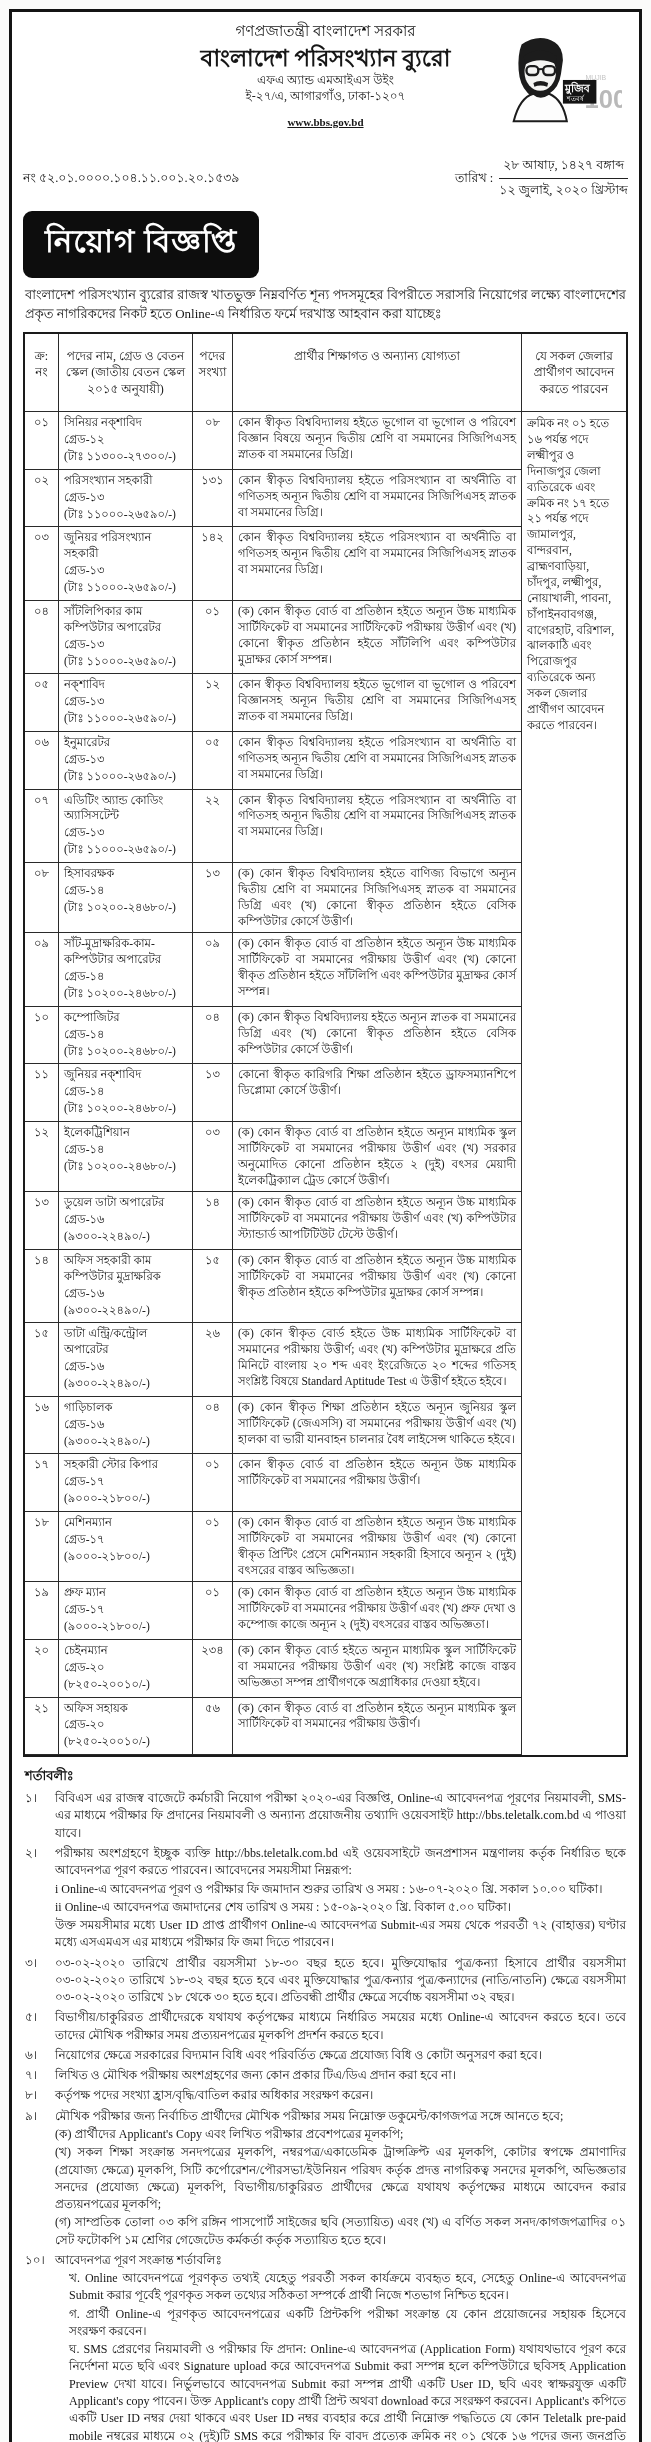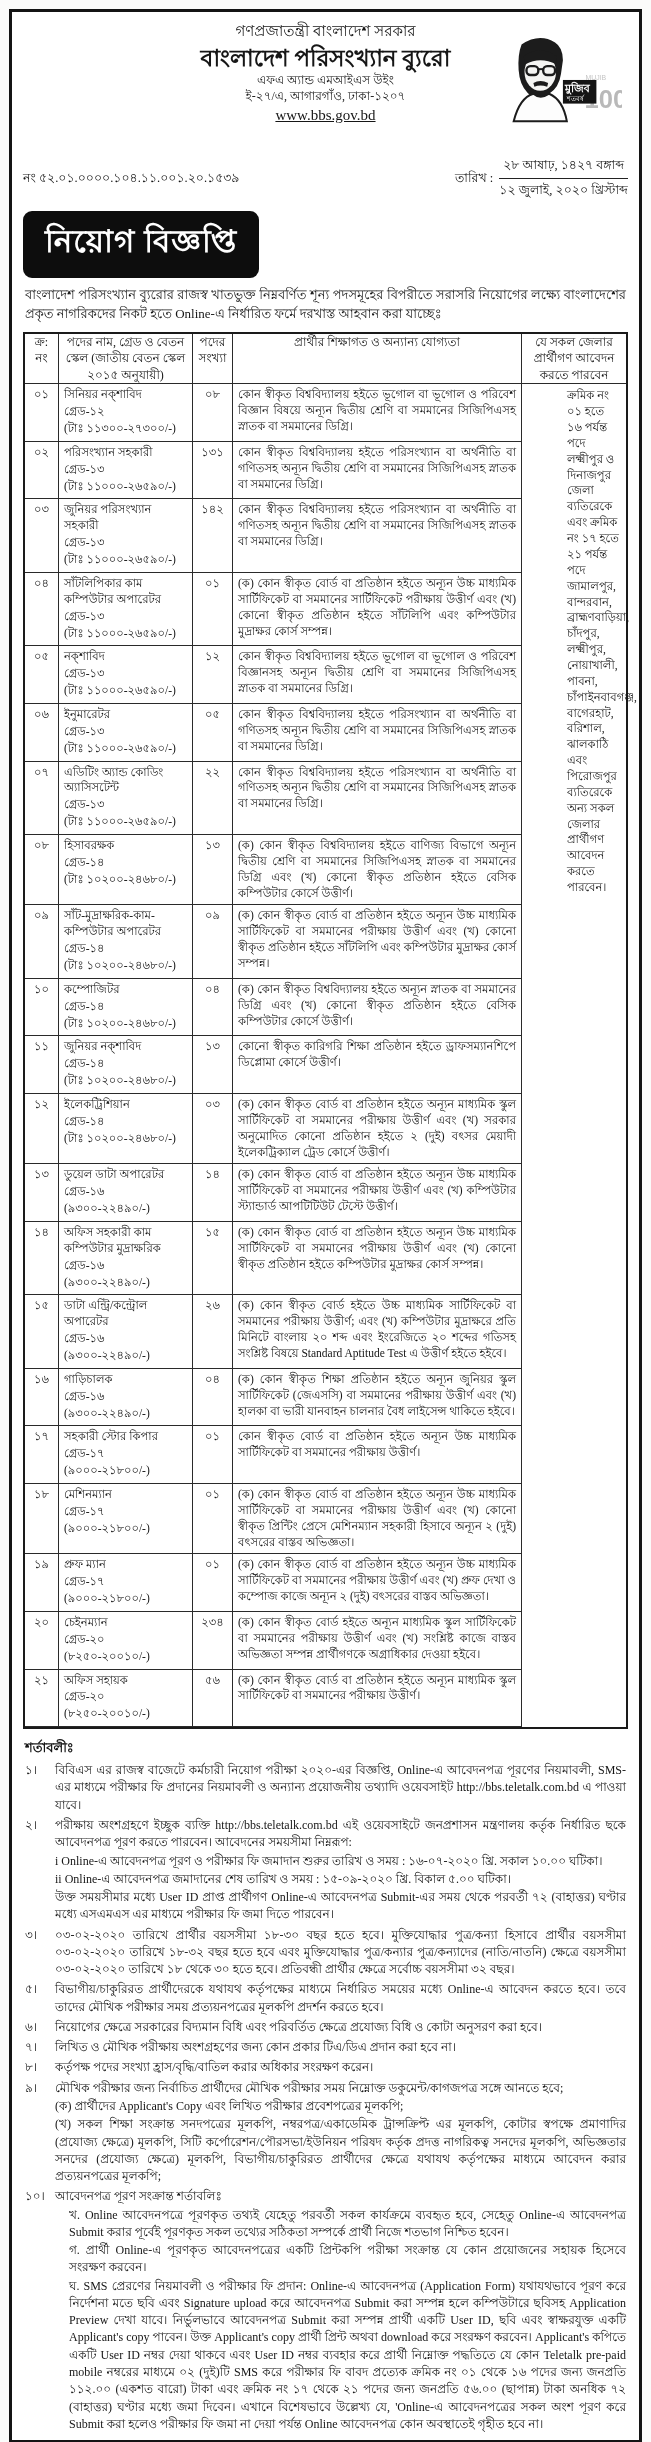--- a/index.html
+++ b/index.html
@@ -5,37 +5,37 @@
   html,body{margin:0;padding:0;background:#f4f4f2;}
   .page{width:651px;min-height:2442px;background:#fbfbfa;box-sizing:border-box;padding:9px 9px 6px;font-family:"Liberation Serif","DejaVu Serif",serif;color:#161616;}
   .doc{border:3px solid #141414;background:#fff;box-sizing:border-box;min-height:2415px;padding:10px 11px 6px;position:relative;}
 
   
   .hdr{position:relative;min-height:128px;}
   .hdr-center{width:72%;margin:0 0 0 14%;text-align:center;line-height:1.3;}
   .gov-line{font-size:15px;}
   .org-name{font-size:23px;font-weight:bold;margin-top:2px;}
   .wing,.building,.address{font-size:12px;font-weight:normal;}
-  .website{font-size:15px;font-weight:normal;text-decoration:underline;margin-top:1px;}
+  .website{font-size:11px;font-weight:bold;text-decoration:underline;margin-top:10px;}
   .logo{position:absolute;right:6px;top:8px;width:128px;height:96px;}
   .memo-row{display:flex;justify-content:space-between;align-items:center;margin-top:6px;font-size:12.5px;}
   .date-block{display:flex;align-items:center;gap:6px;}
   .date-stack{text-align:center;font-size:12.5px;}
   .date-top{border-bottom:1px solid #222;padding:0 4px 2px;}
   .date-bot{padding-top:2px;}
 
   
   .title-wrap{text-align:left;margin:10px 0 8px;}
   .title-box{display:inline-block;background:#0d0d0d;color:#fff;font-size:31px;font-weight:bold;padding:6px 22px 9px;border-radius:9px;letter-spacing:1px;}
 
   .intro{font-size:13px;line-height:1.45;text-align:justify;margin:2px 2px 8px;}
 
   
   .jobs-grid{display:grid;grid-template-columns:34px 134px 40px 1fr 104px;border:2px solid #1a1a1a;font-size:11.5px;line-height:1.38;}
-  .jobs-grid .hcell{border-right:1px solid #2a2a2a;border-bottom:1px solid #2a2a2a;text-align:center;padding:0 3px;font-size:12px;}
+  .jobs-grid .hcell{border-right:1px solid #2a2a2a;border-bottom:1px solid #2a2a2a;text-align:center;padding:14px 3px;font-size:12px;}
   .jobs-grid .hcell:nth-child(5){border-right:none;}
   .cell{border-right:1px solid #2a2a2a;border-bottom:1px solid #2a2a2a;padding:3px 5px;}
   .c-sl{text-align:center;}
   .c-qual{text-align:justify;}
   .c-count{text-align:center;}
   .district-cell{border-bottom:none;border-right:none;padding:4px 5px;text-align:left;}
   .c-name div{margin-bottom:1px;}
 
   
   .cond-heading{font-weight:bold;font-size:13px;margin:9px 2px 3px;}
@@ -98,21 +98,21 @@
 
     <p class="intro">বাংলাদেশ পরিসংখ্যান ব্যুরোর রাজস্ব খাতভুক্ত নিম্নবর্ণিত শূন্য পদসমূহের বিপরীতে সরাসরি নিয়োগের লক্ষ্যে বাংলাদেশের প্রকৃত নাগরিকদের নিকট হতে Online-এ নির্ধারিত ফর্মে দরখাস্ত আহবান করা যাচ্ছেঃ</p>
 
     <div class="jobs-grid">
       <div class="hcell">ক্র: নং</div>
       <div class="hcell">পদের নাম, গ্রেড ও বেতন স্কেল (জাতীয় বেতন স্কেল ২০১৫ অনুযায়ী)</div>
       <div class="hcell">পদের সংখ্যা</div>
       <div class="hcell">প্রার্থীর শিক্ষাগত ও অন্যান্য যোগ্যতা</div>
       <div class="hcell">যে সকল জেলার প্রার্থীগণ আবেদন করতে পারবেন</div>
 
-      <div class="cell district-cell" id="district-cell" style="grid-area: 2 / 5 / span 21; margin-left: 40px;">ক্রমিক নং ০১ হতে ১৬ পর্যন্ত পদে লক্ষ্মীপুর ও দিনাজপুর জেলা ব্যতিরেকে এবং ক্রমিক নং ১৭ হতে ২১ পর্যন্ত পদে জামালপুর, বান্দরবান, ব্রাহ্মণবাড়িয়া, চাঁদপুর, লক্ষ্মীপুর, নোয়াখালী, পাবনা, চাঁপাইনবাবগঞ্জ, বাগেরহাট, বরিশাল, ঝালকাঠি এবং পিরোজপুর ব্যতিরেকে অন্য সকল জেলার প্রার্থীগণ আবেদন করতে পারবেন।</div>
+      <div class="cell district-cell" id="district-cell" style="grid-area: 2 / 5 / span 21;">ক্রমিক নং ০১ হতে ১৬ পর্যন্ত পদে লক্ষ্মীপুর ও দিনাজপুর জেলা ব্যতিরেকে এবং ক্রমিক নং ১৭ হতে ২১ পর্যন্ত পদে জামালপুর, বান্দরবান, ব্রাহ্মণবাড়িয়া, চাঁদপুর, লক্ষ্মীপুর, নোয়াখালী, পাবনা, চাঁপাইনবাবগঞ্জ, বাগেরহাট, বরিশাল, ঝালকাঠি এবং পিরোজপুর ব্যতিরেকে অন্য সকল জেলার প্রার্থীগণ আবেদন করতে পারবেন।</div>
 
         <div class="cell c-sl" style="grid-area: 2 / 1;">০১</div>
         <div class="cell c-name" style="grid-area: 2 / 2;">
           <div>সিনিয়র নক্শাবিদ</div>
           <div>গ্রেড-১২</div>
           <div>(টাঃ ১১৩০০-২৭৩০০/-)</div>
         </div>
         <div class="cell c-count" style="grid-area: 2 / 3;">০৮</div>
         <div class="cell c-qual" style="grid-area: 2 / 4;">কোন স্বীকৃত বিশ্ববিদ্যালয় হইতে ভূগোল বা ভূগোল ও পরিবেশ বিজ্ঞান বিষয়ে অন্যূন দ্বিতীয় শ্রেণি বা সমমানের সিজিপিএসহ স্নাতক বা সমমানের ডিগ্রি।</div>
 
@@ -337,20 +337,21 @@
         <div class="cond-no">৮।</div>
         <div class="cond-body">
           <div class="ln ind0">কর্তৃপক্ষ পদের সংখ্যা হ্রাস/বৃদ্ধি/বাতিল করার অধিকার সংরক্ষণ করেন।</div>
         </div>
 
         <div class="cond-no">৯।</div>
         <div class="cond-body">
           <div class="ln ind0">মৌখিক পরীক্ষার জন্য নির্বাচিত প্রার্থীদের মৌখিক পরীক্ষার সময় নিম্নোক্ত ডকুমেন্ট/কাগজপত্র সঙ্গে আনতে হবে;</div>
           <div class="ln ind0">(ক) প্রার্থীদের Applicant's Copy এবং লিখিত পরীক্ষার প্রবেশপত্রের মূলকপি;</div>
           <div class="ln ind0">(খ) সকল শিক্ষা সংক্রান্ত সনদপত্রের মূলকপি, নম্বরপত্র/একাডেমিক ট্রান্সক্রিপ্ট এর মূলকপি, কোটার স্বপক্ষে প্রমাণাদির (প্রযোজ্য ক্ষেত্রে) মূলকপি, সিটি কর্পোরেশন/পৌরসভা/ইউনিয়ন পরিষদ কর্তৃক প্রদত্ত নাগরিকত্ব সনদের মূলকপি, অভিজ্ঞতার সনদের (প্রযোজ্য ক্ষেত্রে) মূলকপি, বিভাগীয়/চাকুরিরত প্রার্থীদের ক্ষেত্রে যথাযথ কর্তৃপক্ষের মাধ্যমে আবেদন করার প্রত্যয়নপত্রের মূলকপি;</div>
+          <div class="ln ind0">(গ) সাম্প্রতিক তোলা ০৩ কপি রঙ্গিন পাসপোর্ট সাইজের ছবি (সত্যায়িত) এবং (খ) এ বর্ণিত সকল সনদ/কাগজপত্রাদির ০১ সেট ফটোকপি ১ম শ্রেণির গেজেটেড কর্মকর্তা কর্তৃক সত্যায়িত হতে হবে।</div>
         </div>
 
         <div class="cond-no">১০।</div>
         <div class="cond-body">
           <div class="ln ind0">আবেদনপত্র পূরণ সংক্রান্ত শর্তাবলিঃ</div>
           <div class="ln ind1">খ.  Online আবেদনপত্রে পূরণকৃত তথ্যই যেহেতু পরবর্তী সকল কার্যক্রমে ব্যবহৃত হবে, সেহেতু Online-এ আবেদনপত্র Submit করার পূর্বেই পূরণকৃত সকল তথ্যের সঠিকতা সম্পর্কে প্রার্থী নিজে শতভাগ নিশ্চিত হবেন।</div>
           <div class="ln ind1">গ.  প্রার্থী Online-এ পূরণকৃত আবেদনপত্রের একটি প্রিন্টকপি পরীক্ষা সংক্রান্ত যে কোন প্রয়োজনের সহায়ক হিসেবে সংরক্ষণ করবেন।</div>
           <div class="ln ind1">ঘ.  SMS প্রেরণের নিয়মাবলী ও পরীক্ষার ফি প্রদান: Online-এ আবেদনপত্র (Application Form) যথাযথভাবে পূরণ করে নির্দেশনা মতে ছবি এবং Signature upload করে আবেদনপত্র Submit করা সম্পন্ন হলে কম্পিউটারে ছবিসহ Application Preview দেখা যাবে। নির্ভুলভাবে আবেদনপত্র Submit করা সম্পন্ন প্রার্থী একটি User ID, ছবি এবং স্বাক্ষরযুক্ত একটি Applicant's copy পাবেন। উক্ত Applicant's copy প্রার্থী প্রিন্ট অথবা download করে সংরক্ষণ করবেন। Applicant's কপিতে একটি User ID নম্বর দেয়া থাকবে এবং User ID নম্বর ব্যবহার করে প্রার্থী নিম্নোক্ত পদ্ধতিতে যে কোন Teletalk pre-paid mobile নম্বরের মাধ্যমে ০২ (দুই)টি SMS করে পরীক্ষার ফি বাবদ প্রত্যেক ক্রমিক নং ০১ থেকে ১৬ পদের জন্য জনপ্রতি ১১২.০০ (একশত বারো) টাকা এবং ক্রমিক নং ১৭ থেকে ২১ পদের জন্য জনপ্রতি ৫৬.০০ (ছাপান্ন) টাকা অনধিক ৭২ (বাহাত্তর) ঘণ্টার মধ্যে জমা দিবেন। এখানে বিশেষভাবে উল্লেখ্য যে, 'Online-এ আবেদনপত্রের সকল অংশ পূরণ করে Submit করা হলেও পরীক্ষার ফি জমা না দেয়া পর্যন্ত Online আবেদনপত্র কোন অবস্থাতেই গৃহীত হবে না।</div>
         </div>
 

